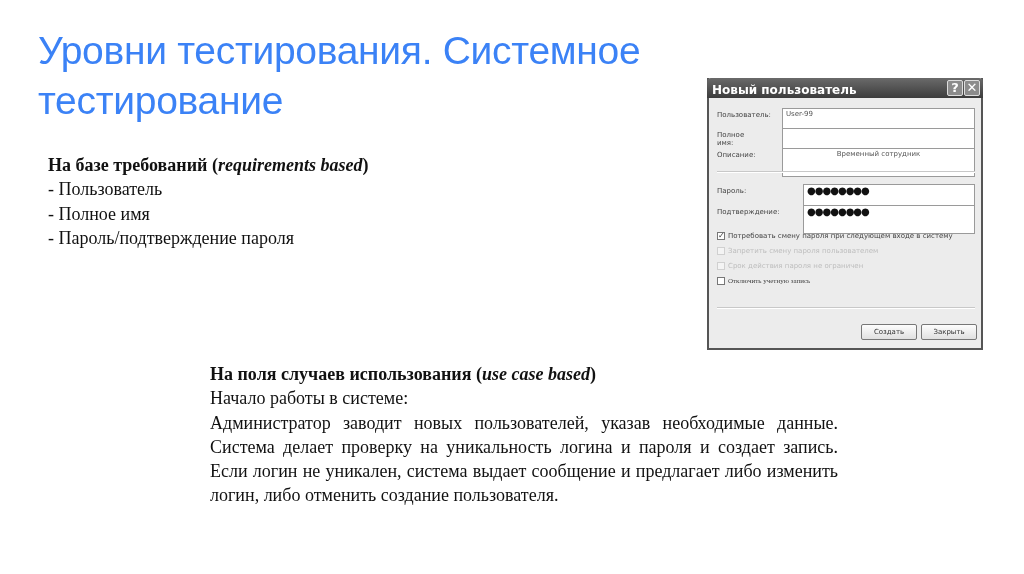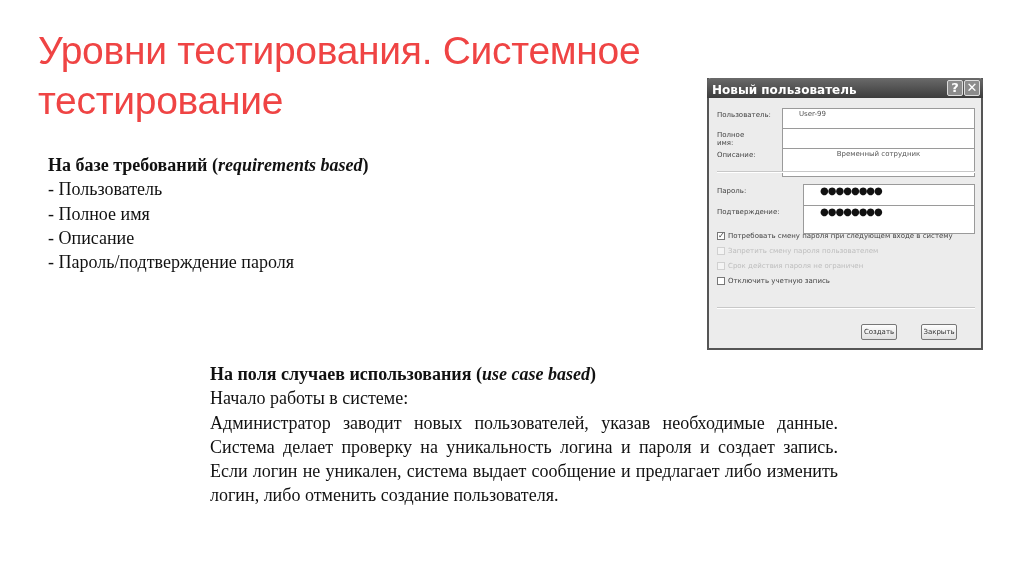--- a/index.html
+++ b/index.html
@@ -1,52 +1,51 @@
 <!DOCTYPE html>
 <html><head>
 <meta charset="utf-8">
 <style>
   html, body { margin: 0; padding: 0; }
   body { width: 1024px; height: 574px; background: #ffffff; position: relative; overflow: hidden; font-family: "Liberation Serif", serif; color: #111; }
-  .title { position: absolute; left: 38px; top: 26px; width: 680px; font-family: "Liberation Sans", sans-serif; font-size: 39px; line-height: 50px; color: #ef4444; font-weight: normal; margin: 0; letter-spacing: -0.3px; }
+  .title { position: absolute; left: 38px; top: 26px; width: 680px; font-family: "Liberation Sans", sans-serif; font-size: 39px; line-height: 50px; color: #3b82f6; font-weight: normal; margin: 0; letter-spacing: -0.3px; }
   .req { position: absolute; left: 48px; top: 153px; width: 420px; font-size: 18px; line-height: 24.3px; }
   .req .head { font-weight: bold; }
   .req .head i, .uc .head i { font-weight: bold; font-style: italic; }
   .uc { position: absolute; left: 210px; top: 362px; width: 628px; font-size: 18px; line-height: 24.3px; }
   .uc .head { font-weight: bold; }
   .uc .para { text-align: justify; text-align-last: left; }
 
   
   .dlg { position: absolute; left: 707px; top: 78px; width: 276px; height: 272px; background: #ececec; border: 2px solid #555; border-top: none; box-sizing: border-box; font-family: "DejaVu Sans", sans-serif; font-size: 7px; color: #444; }
   .dlg-titlebar { position: absolute; left: -2px; top: 0; width: 276px; height: 20px; background: linear-gradient(#6a6a6a, #3c3c3c); border-radius: 4px 4px 0 0; }
   .dlg-title { position: absolute; left: 5px; top: 5px; color: #fff; font-weight: bold; font-size: 12px; }
   .tb-btn { position: absolute; top: 2px; width: 16px; height: 16px; background: #8c8c8c; border: 1px solid #ddd; box-sizing: border-box; color: #fff; font-weight: bold; font-size: 13px; line-height: 14px; text-align: center; border-radius: 2px; }
   .tb-help { left: 240px; }
   .tb-close { left: 257px; }
   .row { position: absolute; left: 8px; }
   .lbl { position: absolute; left: 0; top: 3px; }
-  .inp { position: absolute; background: #fff; border: 1px solid #9a9a9a; height: 29px; box-sizing: border-box; padding: 1px 16px; font-size: 7px; color: #555; white-space: nowrap; }
+  .inp { position: absolute; background: #fff; border: 1px solid #9a9a9a; height: 29px; box-sizing: border-box; padding: 1px 3px; font-size: 7px; color: #555; white-space: nowrap; }
   .pwd { font-size: 10px; line-height: 10px; color: #111; letter-spacing: -1px; padding-top: 1px; }
   .sep { position: absolute; left: 8px; width: 258px; height: 0; border-top: 1px solid #c8c8c8; border-bottom: 1px solid #fff; }
   .chk { position: absolute; left: 8px; display: flex; align-items: center; gap: 3px; white-space: nowrap; }
   .box { width: 8px; height: 8px; border: 1px solid #777; background: #fff; box-sizing: border-box; font-size: 8px; line-height: 6px; text-align: center; color: #333; }
   .chk.disabled { color: #bdbdbd; }
   .chk.disabled .box { border-color: #d0d0d0; background: #f4f4f4; }
-  .btn { position: absolute; top: 246px; width: 36px; height: 16px; border: 1px solid #777; border-radius: 2px; background: linear-gradient(#fdfdfd, #e0e0e0); box-sizing: border-box; text-align: center; line-height: 14px; font-size: 7px; color: #333; }
+  .btn { position: absolute; top: 246px; width: 56px; height: 16px; border: 1px solid #777; border-radius: 2px; background: linear-gradient(#fdfdfd, #e0e0e0); box-sizing: border-box; text-align: center; line-height: 14px; font-size: 7px; color: #333; }
 </style>
 </head>
 <body>
 
 <h1 class="title">Уровни тестирования. Системное тестирование</h1>
 
 <div class="req">
   <div class="head"><span>На базе требований (</span><i>requirements based</i><span>)</span></div>
   <div>- Пользователь</div>
   <div>- Полное имя</div>
-  <div>- Описание</div>
   <div>- Пароль/подтверждение пароля</div>
 </div>
 
 <div class="uc">
   <div class="head"><span>На поля случаев использования (</span><i>use case based</i><span>)</span></div>
   <div>Начало работы в системе:</div>
   <div class="para">Администратор заводит новых пользователей, указав необходимые данные. Система делает проверку на уникальность логина и пароля и создает запись. Если логин не уникален, система выдает сообщение и предлагает либо изменить логин, либо отменить создание пользователя.</div>
 </div>
 
 <div class="dlg">
@@ -85,21 +84,21 @@
     <span>Потребовать смену пароля при следующем входе в систему</span>
   </div>
   <div class="chk disabled" style="top:169px;">
     <div class="box"></div>
     <span>Запретить смену пароля пользователем</span>
   </div>
   <div class="chk disabled" style="top:184px;">
     <div class="box"></div>
     <span>Срок действия пароля не ограничен</span>
   </div>
-  <div class="chk" style="top:199px;">
+  <div class="chk" style="top:199px;font-family:Liberation Serif, serif;">
     <div class="box"></div>
     <span>Отключить учетную запись</span>
   </div>
 
   <div class="sep" style="top:229px;"></div>
 
   <div class="btn" style="left:152px;">Создать</div>
   <div class="btn" style="left:212px;">Закрыть</div>
 </div>
 

